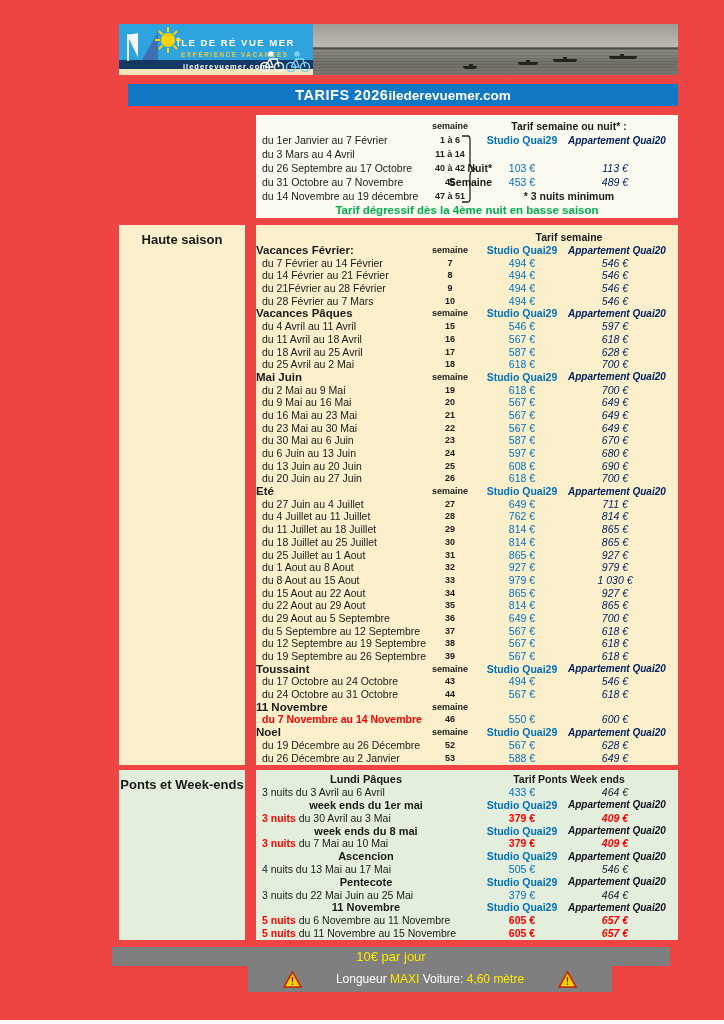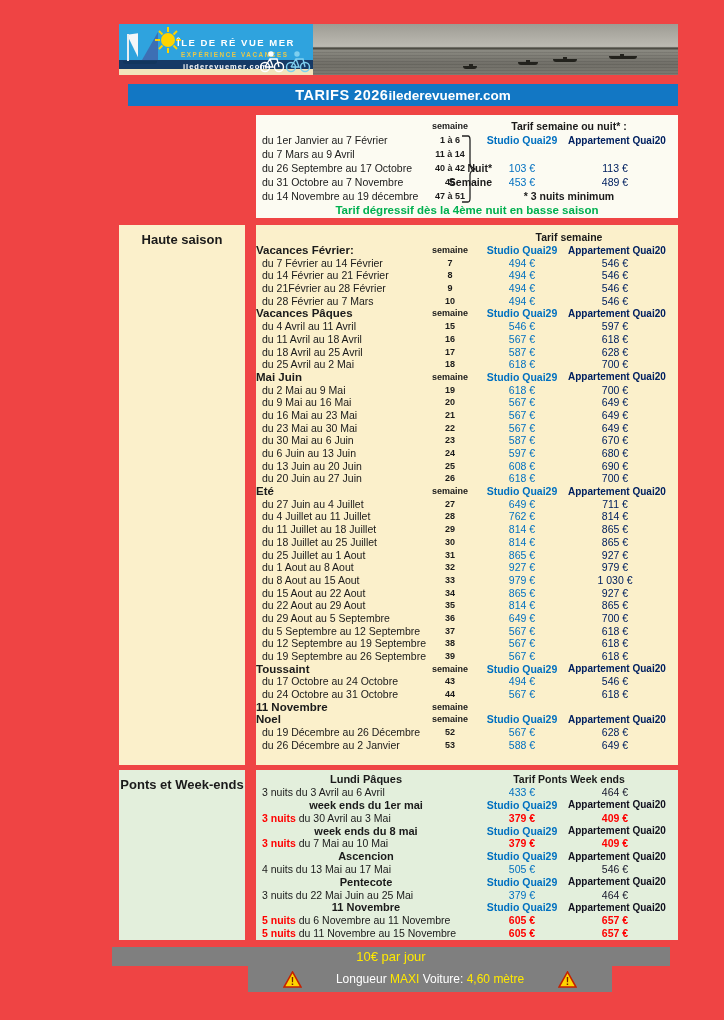--- a/index.html
+++ b/index.html
@@ -65,21 +65,21 @@
   .panel-ponts{top:770px;height:170px;background:var(--lgreen);padding-top:3px;}
 
   .brow{display:flex;align-items:center;height:14px;position:relative;}
   .hrow{display:flex;align-items:center;height:12.7px;}
   .prow{display:flex;align-items:center;height:12.8px;}
 
   .c-date{width:168px;padding-left:6px;font-size:10.5px;white-space:nowrap;}
   .c-title{width:168px;font-size:11.5px;font-weight:bold;white-space:nowrap;}
   .c-week{width:52px;text-align:center;font-size:9px;font-weight:bold;}
   .c-studio{width:92px;text-align:center;font-size:10.5px;white-space:nowrap;}
-  .c-appart{width:94px;text-align:center;font-size:10.5px;white-space:nowrap;}
+  .c-appart{width:94px;text-align:center;font-size:10.5px;white-space:nowrap;font-style:italic;}
   .c-span{width:186px;text-align:center;font-size:10.5px;font-weight:bold;white-space:nowrap;}
   .p-date{width:220px;padding-left:6px;font-size:10.5px;white-space:nowrap;}
   .p-title{width:220px;text-align:center;font-size:11px;font-weight:bold;white-space:nowrap;}
 
   .sem{font-size:9px;font-weight:bold;}
   .s-head{color:var(--blue);font-weight:bold;font-size:10.5px;}
   .a-head{color:var(--navy);font-weight:bold;font-size:10px;}
   .a-head-dark{color:#10101e;font-weight:bold;font-size:10px;}
   .s-price{color:var(--blue);}
   .a-price{color:var(--navy);}
@@ -162,21 +162,21 @@
       <span class="c-week sem">semaine</span>
       <span class="c-span">Tarif semaine ou nuit* :</span>
     </div>
     <div class="brow">
       <span class="c-date">du 1er Janvier au 7 Février</span>
       <span class="c-week">1 à 6</span>
       <span class="c-studio s-head">Studio Quai29</span>
       <span class="c-appart a-head">Appartement Quai20</span>
     </div>
     <div class="brow">
-      <span class="c-date">du 7 Mars au 9 Avril</span>
+      <span class="c-date">du 3 Mars au 4 Avril</span>
       <span class="c-week">11 à 14</span>
     </div>
     <div class="brow">
       <span class="c-date">du 26 Septembre au 17 Octobre</span>
       <span class="c-week">40 à 42</span>
       <span class="blabel">Nuit*</span>
       <span class="c-studio s-price">103 €</span>
       <span class="c-appart a-price">113 €</span>
     </div>
     <div class="brow">
@@ -416,20 +416,26 @@
         </div>
         <div class="hrow">
           <span class="c-date">du 24 Octobre au 31 Octobre</span>
           <span class="c-week">44</span>
           <span class="c-studio s-price">567 €</span>
           <span class="c-appart a-price">618 €</span>
         </div>
         <div class="hrow">
           <span class="c-title">11 Novembre</span>
           <span class="c-week sem">semaine</span>
+        </div>
+        <div class="hrow">
+          <span class="c-date red-b">du 7 Novembre au 14 Novembre</span>
+          <span class="c-week">46</span>
+          <span class="c-studio s-price">550 €</span>
+          <span class="c-appart a-price">600 €</span>
         </div>
         <div class="hrow">
           <span class="c-title">Noel</span>
           <span class="c-week sem">semaine</span>
           <span class="c-studio s-head">Studio Quai29</span>
           <span class="c-appart a-head">Appartement Quai20</span>
         </div>
         <div class="hrow">
           <span class="c-date">du 19 Décembre au 26 Décembre</span>
           <span class="c-week">52</span>

